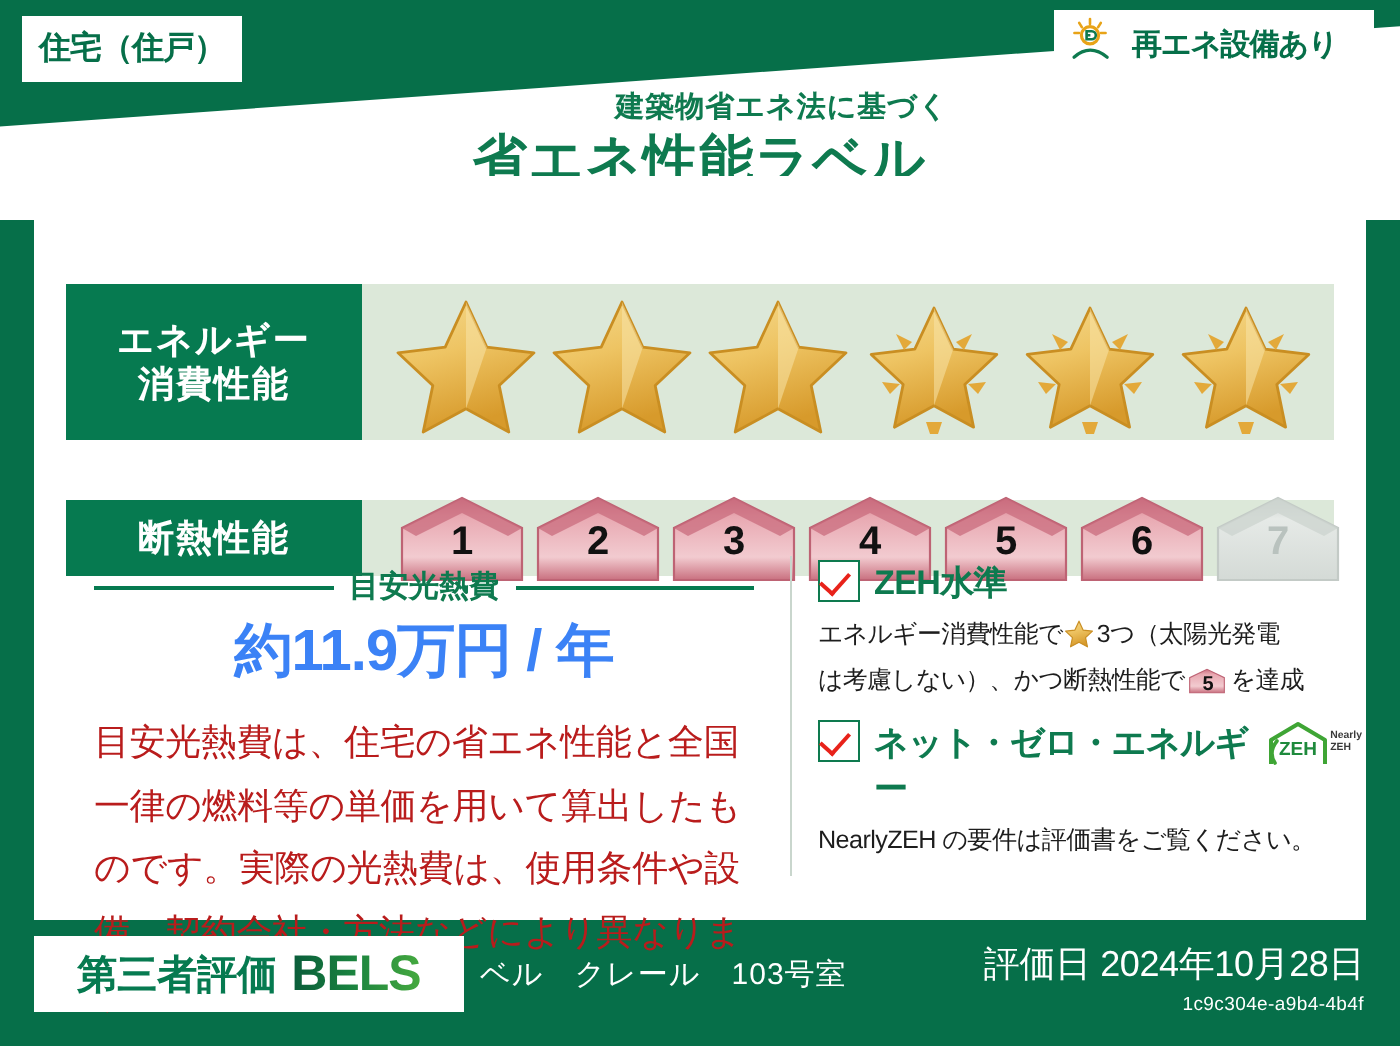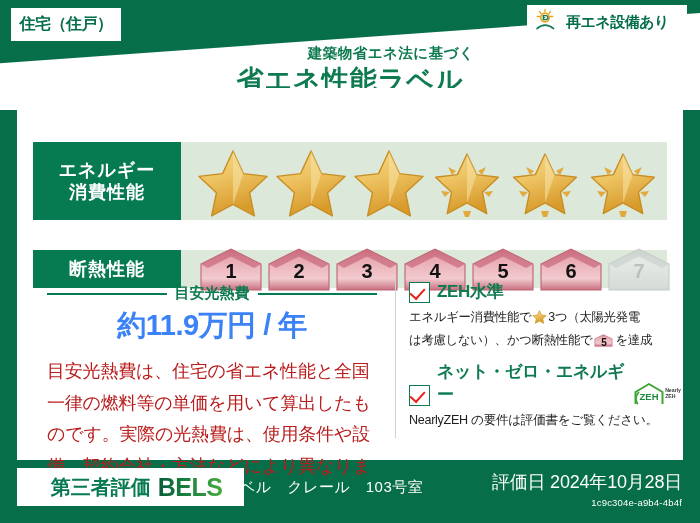--- a/index.html
+++ b/index.html
@@ -107,21 +107,21 @@
   }
   .cost-note{
     position:absolute;left:30px;top:268px;width:330px;
     color:#b91c1c;font-size:18px;line-height:1.75;letter-spacing:-0.2px;
   }
   
   .vdiv{position:absolute;left:378px;top:190px;width:1px;height:160px;background:#c9d6cd;}
 
   
   .zeh-blk{position:absolute;left:392px;top:192px;width:272px;}
-  .zeh-line{display:flex;align-items:flex-end;gap:7px;}
+  .zeh-line{display:flex;align-items:flex-start;gap:7px;}
   .tick{
     width:19px;height:19px;border:1.6px solid #0E7A4F;background:#fff;
     position:relative;flex:0 0 19px;
   }
   .tick:after{
     content:"";position:absolute;left:3px;top:2px;width:7px;height:12px;
     border:solid #E8221A;border-width:0 2.8px 2.8px 0;transform:rotate(42deg);
   }
   .zeh-ttl{color:#0E7A4F;font-weight:bold;font-size:17px;letter-spacing:-0.3px;}
   .zeh-body{
@@ -131,21 +131,21 @@
   .inline-house{display:inline-block;vertical-align:-4px;margin:0 2px;position:relative;width:19px;height:15px;}
   .inline-house .n{position:absolute;left:0;top:2px;width:19px;text-align:center;font-size:10px;font-weight:bold;color:#111;}
   .nz-blk{position:absolute;left:392px;top:272px;width:272px;}
   .nz-body{margin-top:6px;color:#1d1d1d;font-size:12.6px;letter-spacing:-0.3px;}
   .zeh-logo{display:flex;align-items:center;gap:0;}
   .zeh-logo .nearly{font-size:5.2px;font-weight:bold;color:#3a3a3a;line-height:1.15;}
 
   
   .bels{
     position:absolute;left:17px;top:468px;width:215px;height:38px;
-    background:#ffffff;display:flex;align-items:center;justify-content:center;gap:7px;padding-left:12px;
+    background:#ffffff;display:flex;align-items:center;justify-content:center;gap:7px;
   }
   .bels .jp{color:#067A50;font-weight:bold;font-size:20px;letter-spacing:0px;}
   .bels .en{
     font-weight:bold;font-size:25px;letter-spacing:-0.5px;
     background:linear-gradient(90deg,#0a5c3a 0%,#19813f 45%,#45a93f 100%);
     -webkit-background-clip:text;background-clip:text;color:transparent;
   }
   .prop{
     position:absolute;left:240px;top:478px;color:#ffffff;font-size:15px;letter-spacing:0.5px;
   }

